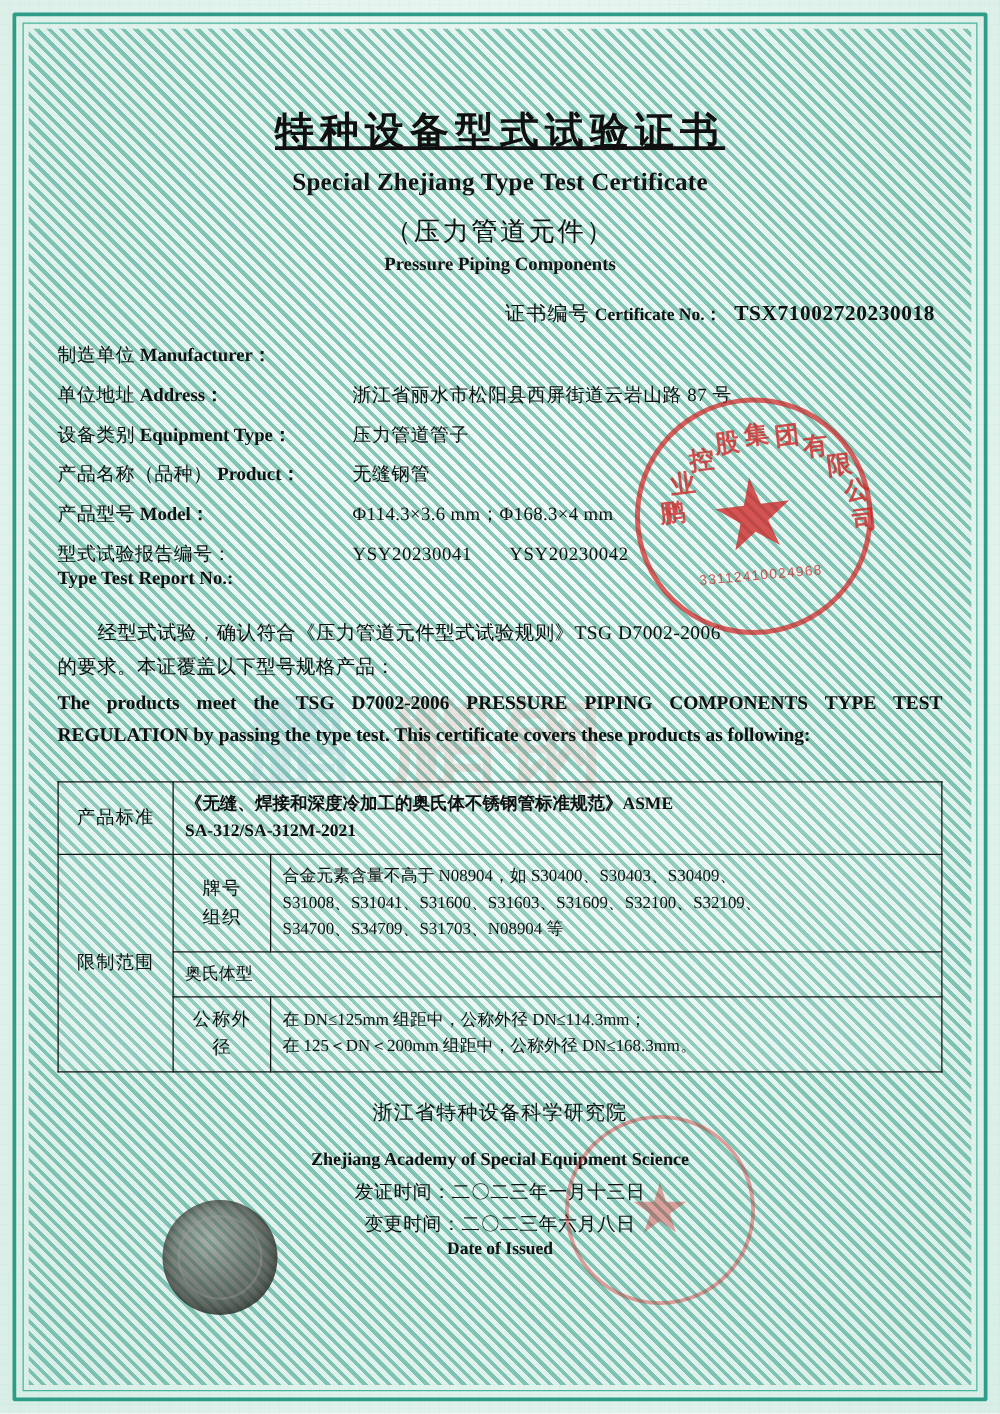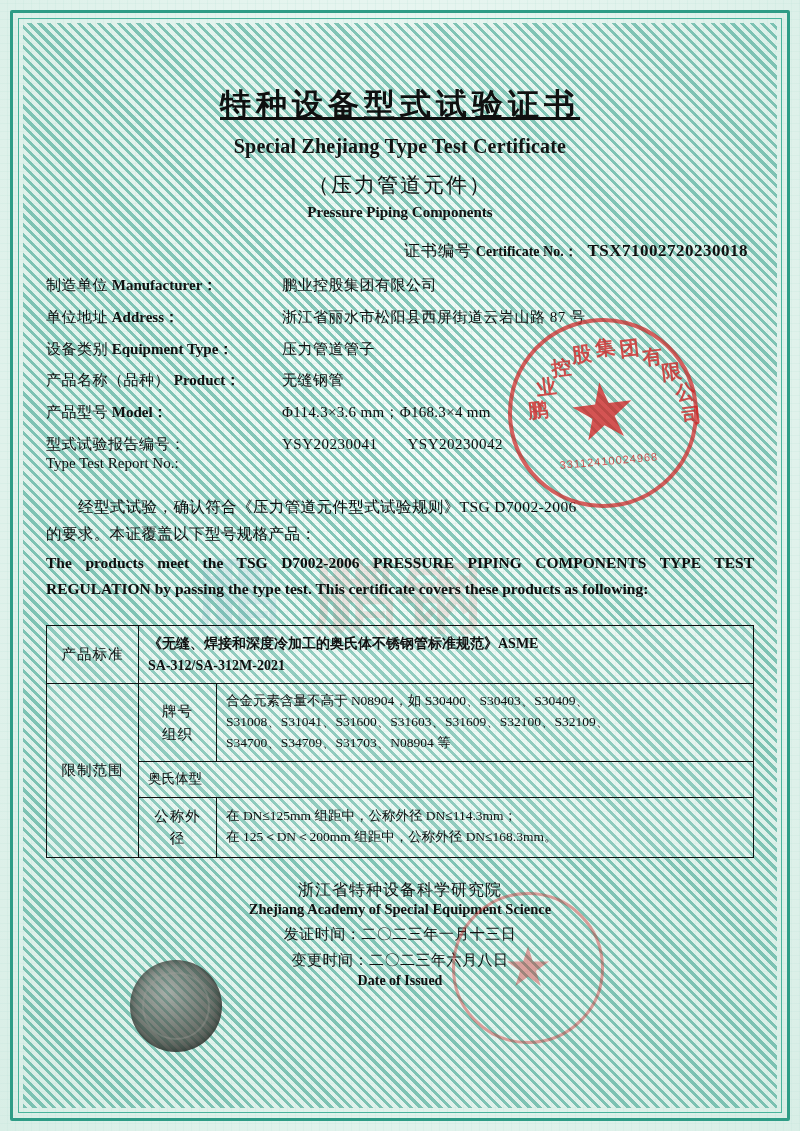--- a/index.html
+++ b/index.html
@@ -135,21 +135,21 @@
     font-size: 15px;
     color: #111;
   }
   .field-label {
     width: 236px;
     flex: 0 0 236px;
     line-height: 1.25;
   }
   .field-label .cn { letter-spacing: 0.5px; }
   .field-label .en { font-weight: bold; }
-  .field-label .two-line-en { display: block; font-weight: normal; }
+  .field-label .two-line-en { display: block; font-weight: bold; }
   .field-value {
     flex: 1;
     font-size: 15px;
     letter-spacing: 0.5px;
     line-height: 1.25;
   }
   .field-value.sp { letter-spacing: 0.3px; }
   .field-value .gap { display: inline-block; width: 22px; }
 
   
@@ -218,21 +218,21 @@
   }
   .footer .org-cn {
     font-size: 16px;
     color: #111;
     letter-spacing: 1px;
   }
   .footer .org-en {
     font-size: 14.5px;
     font-weight: bold;
     color: #111;
-    margin-top: 0;
+    margin-top: 19px;
   }
   .footer .date-line {
     font-size: 15px;
     color: #111;
     margin-top: 7px;
     letter-spacing: 0.5px;
   }
   .footer .date-en {
     font-size: 14px;
     font-weight: bold;
@@ -368,21 +368,20 @@
       <span class="val">TSX71002720230018</span>
     </div>
 
     <div class="fields">
 
       <div class="field-row">
         <div class="field-label">
           <span class="cn">制造单位</span>
           <span class="en">Manufacturer：</span>
         </div>
-        <div class="field-value">鹏业控股集团有限公司</div>
       </div>
 
       <div class="field-row">
         <div class="field-label">
           <span class="cn">单位地址</span>
           <span class="en">Address：</span>
         </div>
         <div class="field-value">浙江省丽水市松阳县西屏街道云岩山路 87 号</div>
       </div>
 

